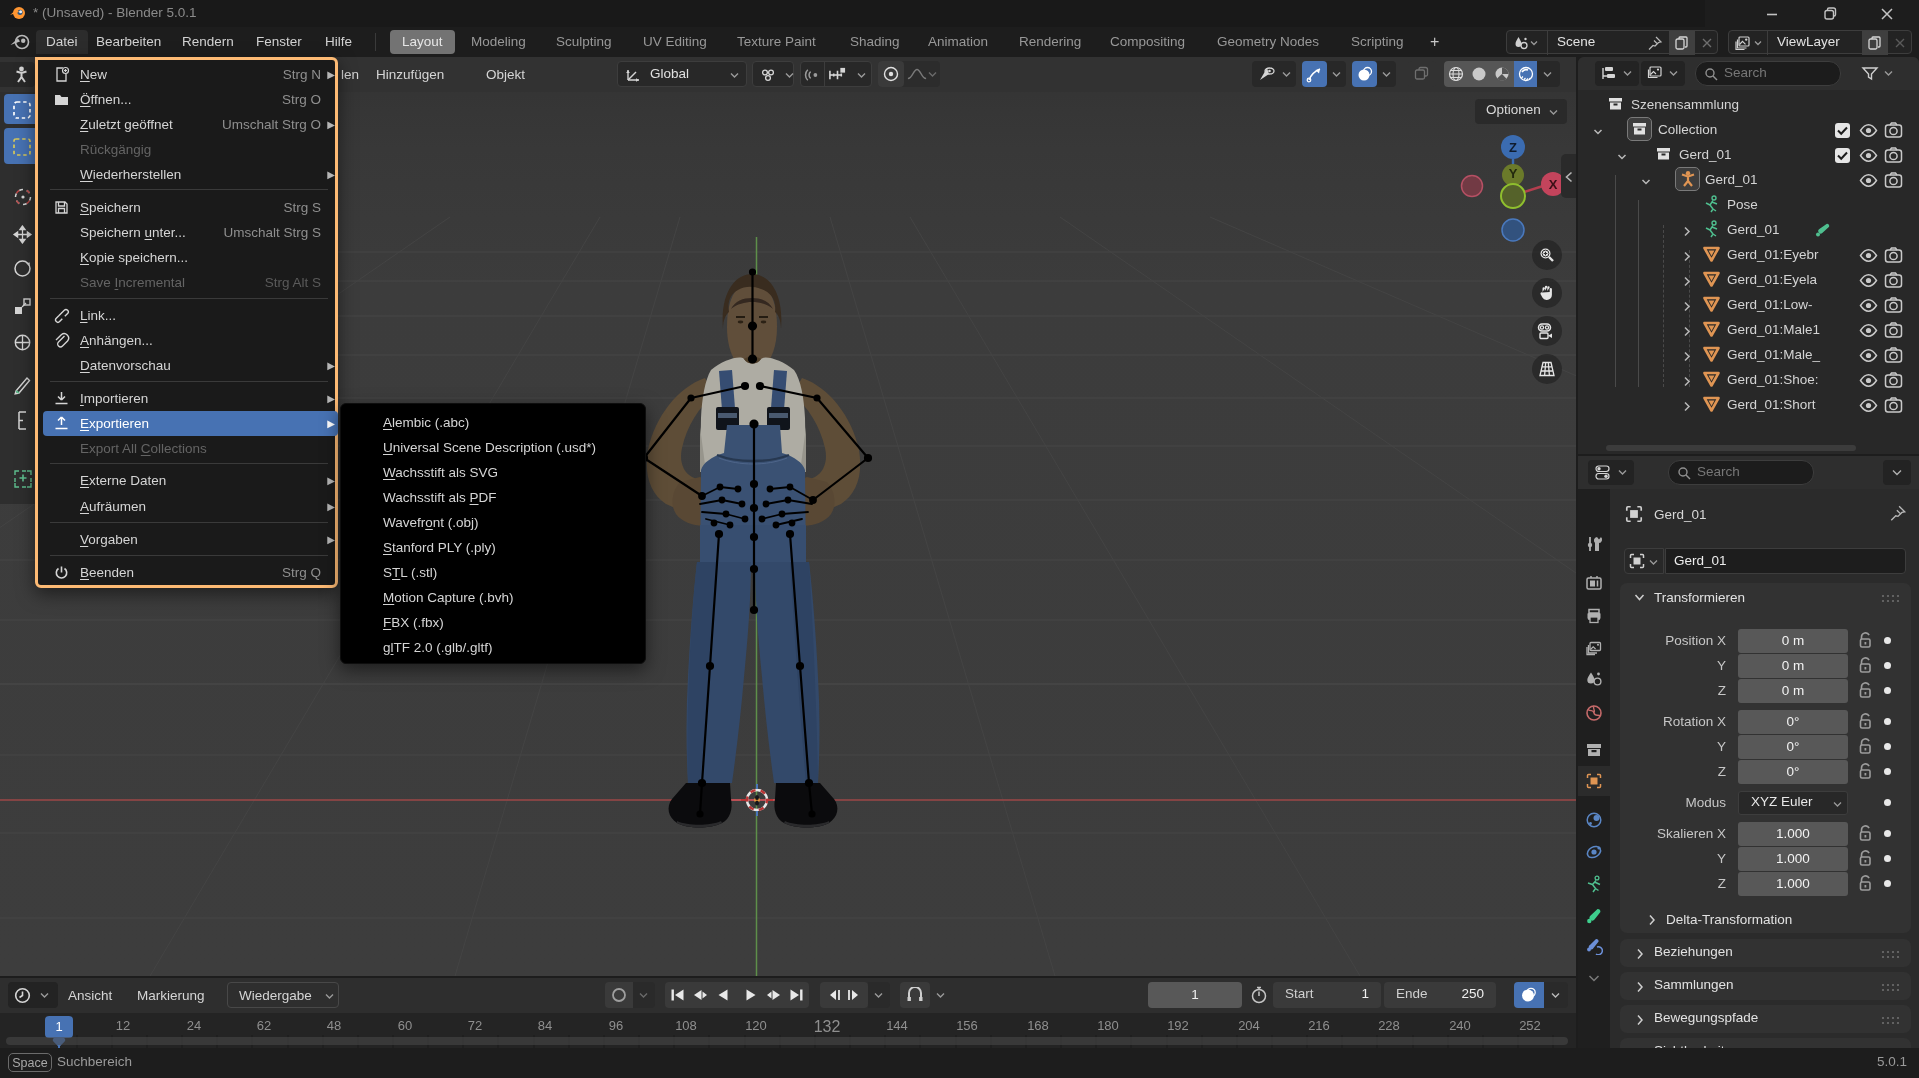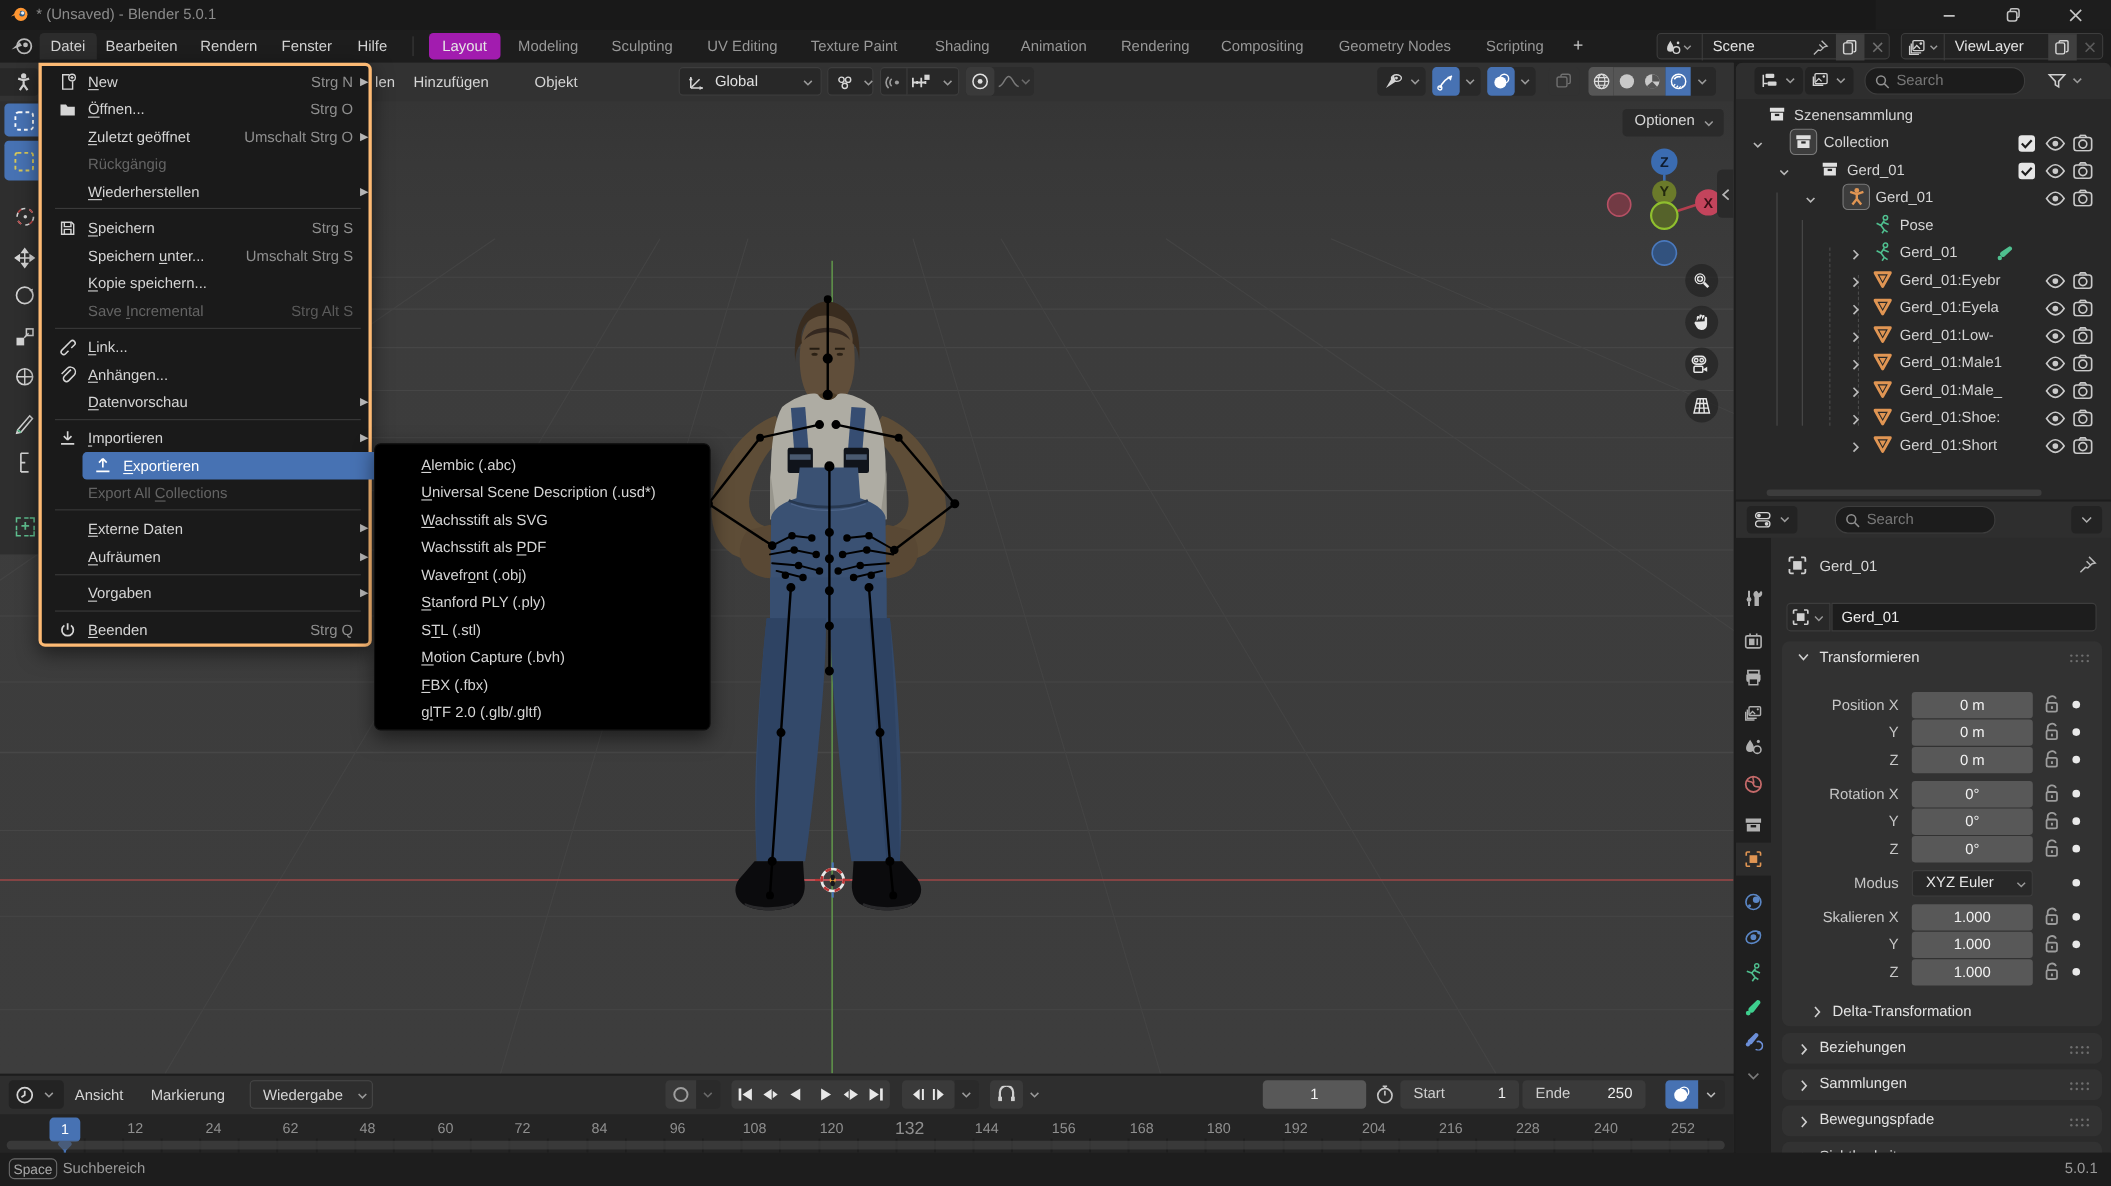--- a/index.html
+++ b/index.html
@@ -5,21 +5,21 @@
 * { margin:0; padding:0; box-sizing:border-box; }
 html,body { width:1919px; height:1078px; overflow:hidden; background:#1d1d1d;
   font-family:"Liberation Sans", sans-serif; }
 .abs { position:absolute; }
 #titlebar { position:absolute; left:0; top:0; width:1705px; height:27px; background:#191919; }
 #topbar { position:absolute; left:0; top:27px; width:1919px; height:30px; background:#1d1d1d; }
 .menuitem { position:absolute; top:3px; height:24px; line-height:24px; padding:0 10px;
   color:#d2d2d2; font-size:13.5px; border-radius:4px;text-align:center; }
 .tab { position:absolute; top:3px; height:24px; line-height:24px; padding:0 12px;
   color:#989898; font-size:13.5px; border-radius:4px; }
-.tab.active { background:#a21caf; color:#e6e6e6; }
+.tab.active { background:#737373; color:#e6e6e6; }
 
 #viewport { position:absolute; left:0; top:57px; width:1576px; height:919px;
   background:#3d3d3d; overflow:hidden; }
 #vpheader { position:absolute; left:0; top:0; width:1576px; height:35px; background:#323232; }
 .vph { position:absolute; top:5px; height:25px; line-height:25px; color:#d5d5d5; font-size:13.5px; }
 
 #outliner { position:absolute; left:1578px; top:57px; width:341px; height:397px; background:#282828; border-radius:6px 6px 0 0; overflow:hidden;}
 #props { position:absolute; left:1578px; top:456px; width:341px; height:592px; background:#2b2b2b; overflow:hidden;}
 #timeline { position:absolute; left:0; top:978px; width:1576px; height:70px; background:#2e2e2e; overflow:hidden;}
 #statusbar { position:absolute; left:0; top:1048px; width:1919px; height:30px; background:#1d1d1d; }
@@ -30,21 +30,21 @@
 #submenu { position:absolute; left:340px; top:403px; width:306px; height:261px;
   background:#000000; border:1px solid #0e0e0e; border-radius:6px; z-index:51;
   box-shadow:0 6px 18px rgba(0,0,0,.5); }
 .mi { position:absolute; left:5px; width:295px; height:25px; line-height:25px;
   color:#d5d5d5; font-size:13.5px; }
 .mi .lbl { position:absolute; left:37px; }
 .mi .sc { position:absolute; right:17px; color:#8f8f8f; }
 .mi .arr { position:absolute; right:3px; color:#b5b5b5; font-size:10px; }
 .mi.dis .lbl { color:#646464; }
 .mi.dis .sc { color:#5a5a5a; }
-.mi.hl { background:#4772b3; border-radius:4px;margin-left:32px; }
+.mi.hl { background:#4772b3; border-radius:4px; }
 .mi.hl .lbl { color:#ffffff; }
 .msep { position:absolute; left:12px; width:278px; height:1px; background:#3a3a3a; }
 u { text-decoration:underline; text-underline-offset:2px; }
 .icon { position:absolute; left:10px; top:4px; width:17px; height:17px; }
 .si { position:absolute; left:37px; }
 </style>
 </head>
 <body>
 <div id="titlebar">
   <svg class="abs" style="left:9px;top:5px" width="17" height="17" viewBox="0 0 17 17">

